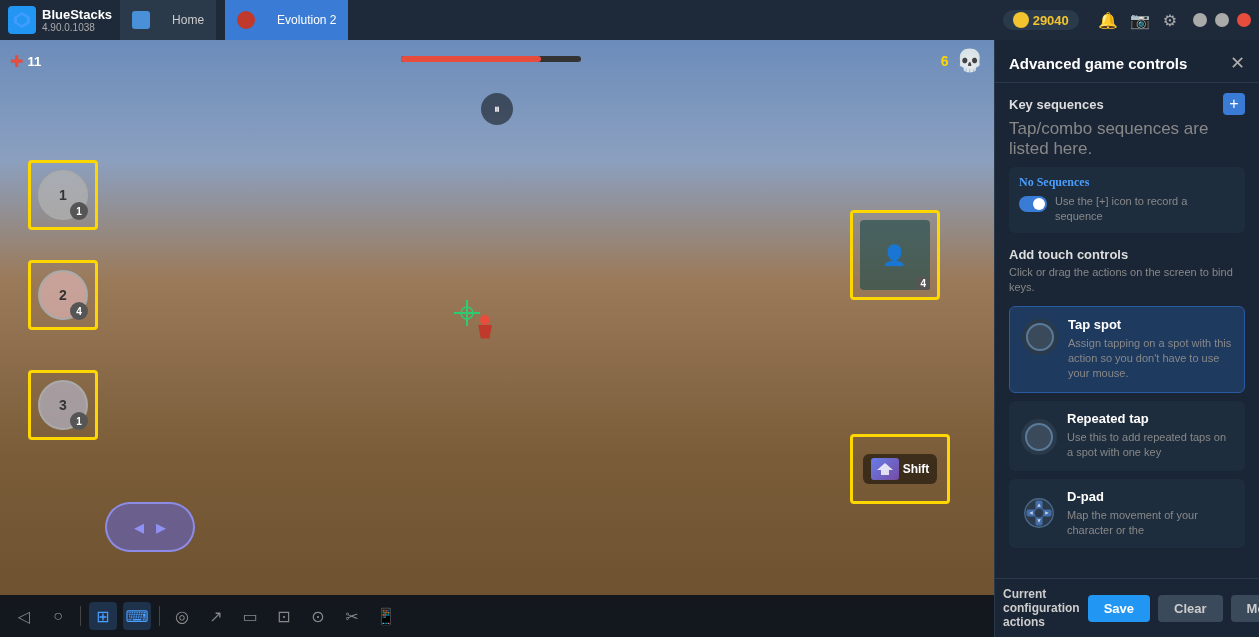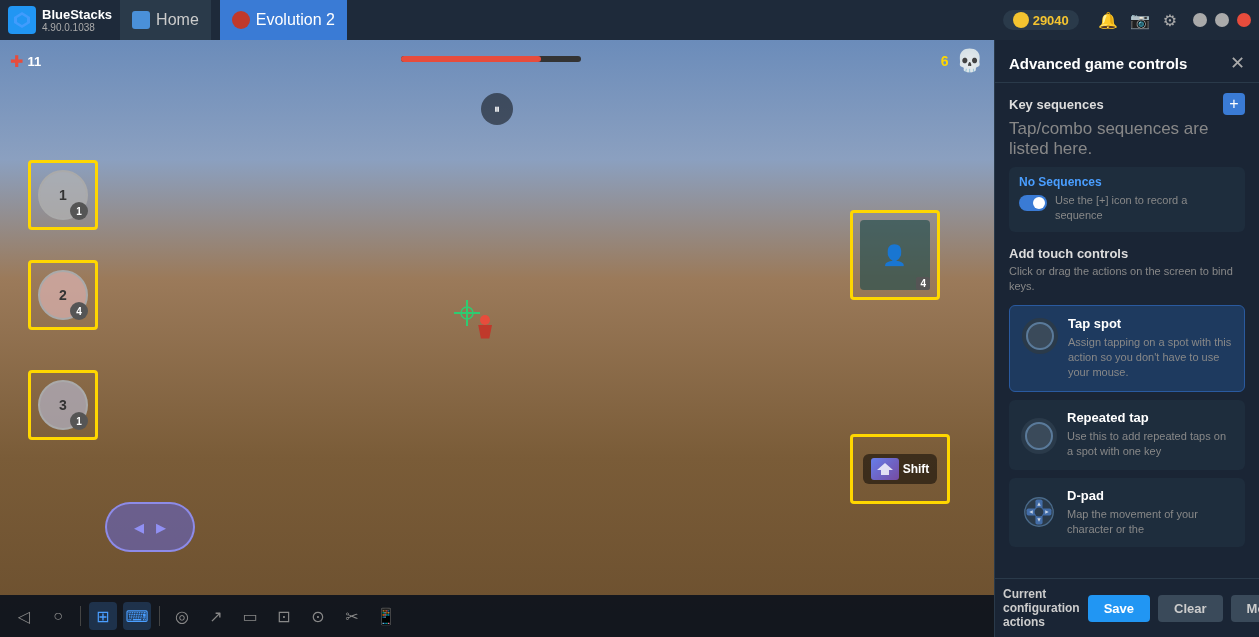--- a/index.html
+++ b/index.html
@@ -6,21 +6,21 @@
     body { width: 1259px; height: 637px; overflow: hidden; font-family: 'Segoe UI', Arial, sans-serif; background: #1a1a2e; display: flex; flex-direction: column; }
 
     
     .title-bar {
       display: flex; align-items: center; height: 40px; background: #1e2a3a; flex-shrink: 0; padding: 0 8px; gap: 8px;
     }
     .title-bar-logo { display: flex; align-items: center; gap: 6px; }
     .logo-icon { width: 28px; height: 28px; background: #2196F3; border-radius: 4px; display: flex; align-items: center; justify-content: center; color: white; font-weight: bold; font-size: 12px; }
     .app-name { color: white; font-size: 13px; font-weight: 600; }
     .app-version { color: #aaa; font-size: 10px; }
-    .tab { display: flex; align-items: center; gap: 6px; padding: 0 12px; height: 40px; background: #2a3a4a; color: #ccc; font-size: 16px; cursor: pointer; border-right: 1px solid #1e2a3a; }
+    .tab { display: flex; align-items: center; gap: 22px; padding: 0 12px; height: 40px; background: #2a3a4a; color: #ccc; font-size: 12px; cursor: pointer; border-right: 1px solid #1e2a3a; }
     .tab.active { background: #3a7bd5; color: white; }
     .tab-icon { width: 18px; height: 18px; background: #555; border-radius: 3px; }
     .tab-icon.home { background: #4a90d9; }
     .tab-icon.game { background: #c0392b; border-radius: 50%; }
     .coins { display: flex; align-items: center; gap: 4px; margin-left: auto; background: #2a3a4a; border-radius: 12px; padding: 2px 10px; color: #f4c430; font-size: 13px; font-weight: bold; }
     .coin-icon { width: 16px; height: 16px; background: #f4c430; border-radius: 50%; }
     .title-bar-icons { display: flex; gap: 12px; align-items: center; margin-left: 12px; }
     .title-bar-icon { color: #aaa; font-size: 16px; cursor: pointer; }
     .window-controls { display: flex; gap: 8px; margin-left: 8px; }
     .win-btn { width: 14px; height: 14px; border-radius: 50%; border: none; cursor: pointer; display: flex; align-items: center; justify-content: center; font-size: 10px; color: transparent; }
@@ -90,21 +90,21 @@
     .panel-body { flex: 1; overflow-y: auto; padding: 10px 14px; }
 
     
     .section-header { display: flex; align-items: center; justify-content: space-between; margin-bottom: 4px; }
     .section-title { color: #ddd; font-size: 13px; font-weight: 600; }
     .add-btn { width: 22px; height: 22px; background: #3a7bd5; border-radius: 4px; display: flex; align-items: center; justify-content: center; color: white; font-size: 16px; cursor: pointer; }
     .section-desc { color: #888; font-size: 17px; margin-bottom: 8px; }
 
     
     .no-sequences-box { background: #1e2d3d; border-radius: 6px; padding: 8px 10px; margin-bottom: 14px; }
-    .no-seq-title { color: #4a9eff; font-size: 12px; font-weight: 600; margin-bottom: 4px; }
+    .no-seq-title { color: #4a9eff; font-size: 12px; font-weight: 600; margin-bottom: 4px; font-family: Liberation Serif, serif; }
     .no-seq-content { display: flex; align-items: flex-start; gap: 8px; }
     .toggle-icon { width: 28px; height: 16px; background: #3a7bd5; border-radius: 8px; flex-shrink: 0; margin-top: 2px; position: relative; }
     .toggle-dot { width: 12px; height: 12px; background: white; border-radius: 50%; position: absolute; top: 2px; right: 2px; }
     .no-seq-text { color: #888; font-size: 11px; line-height: 1.4; }
 
     
     .add-touch-section { margin-bottom: 10px; }
     .add-touch-title { color: #ddd; font-size: 13px; font-weight: 600; margin-bottom: 3px; }
     .add-touch-desc { color: #888; font-size: 11px; line-height: 1.4; margin-bottom: 10px; }
 

